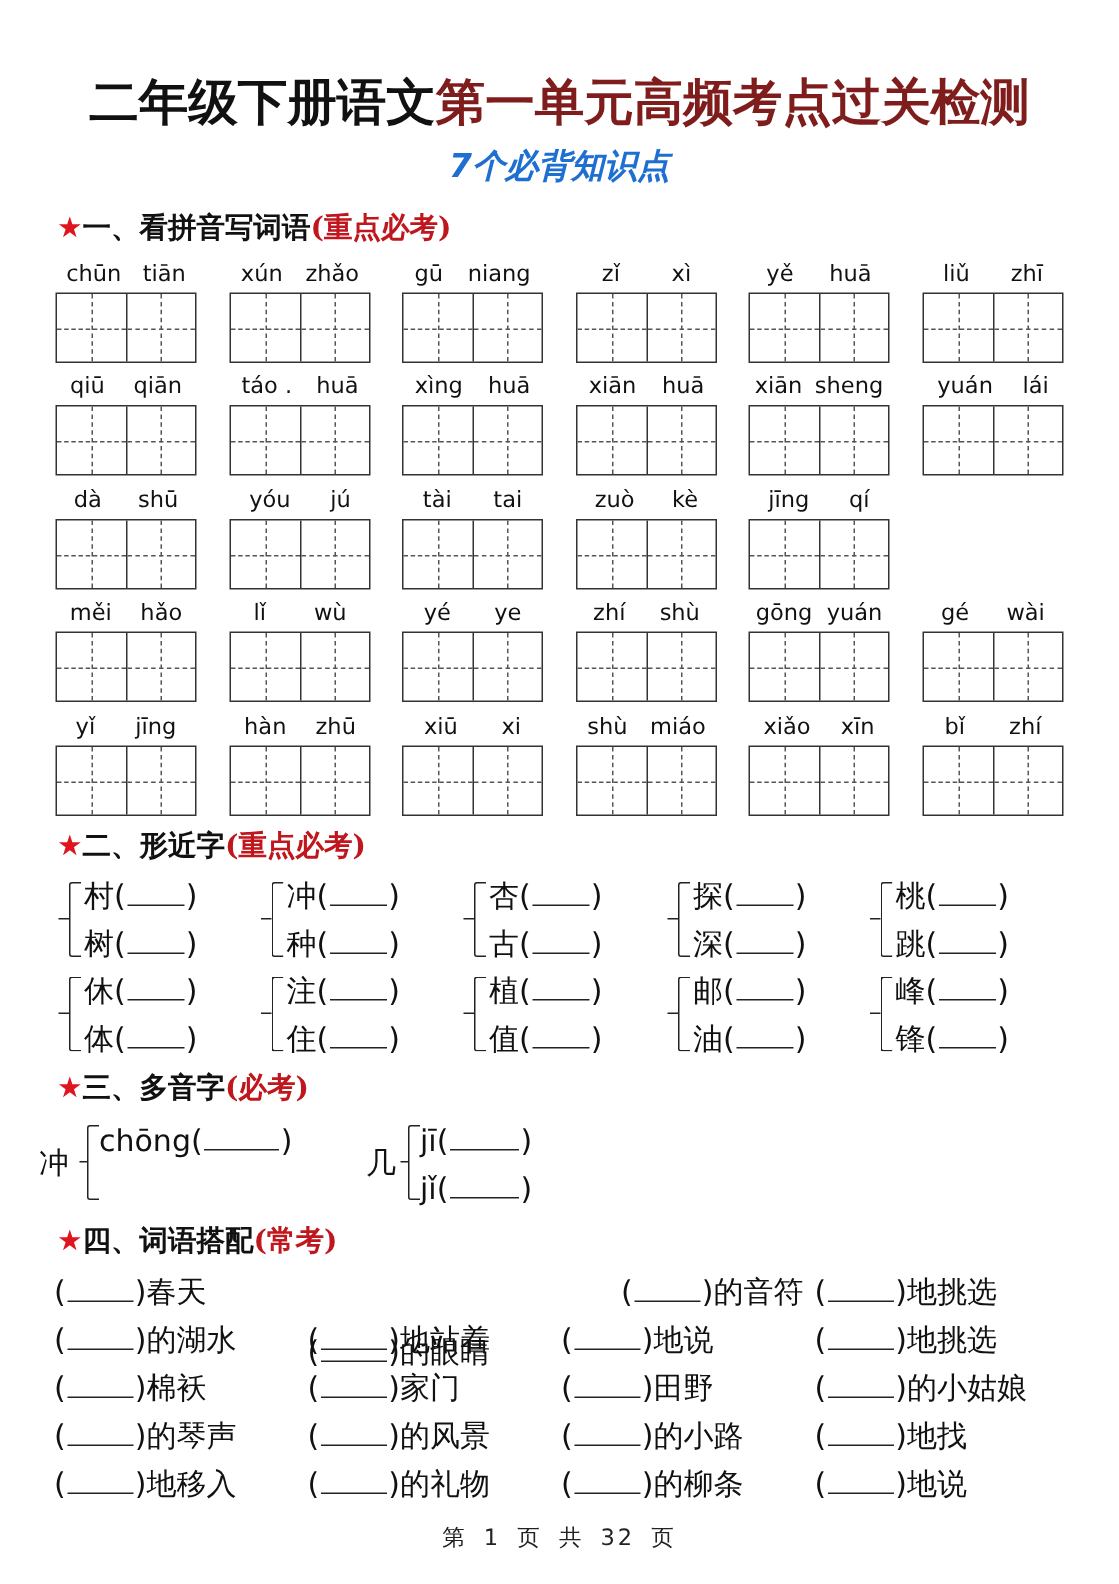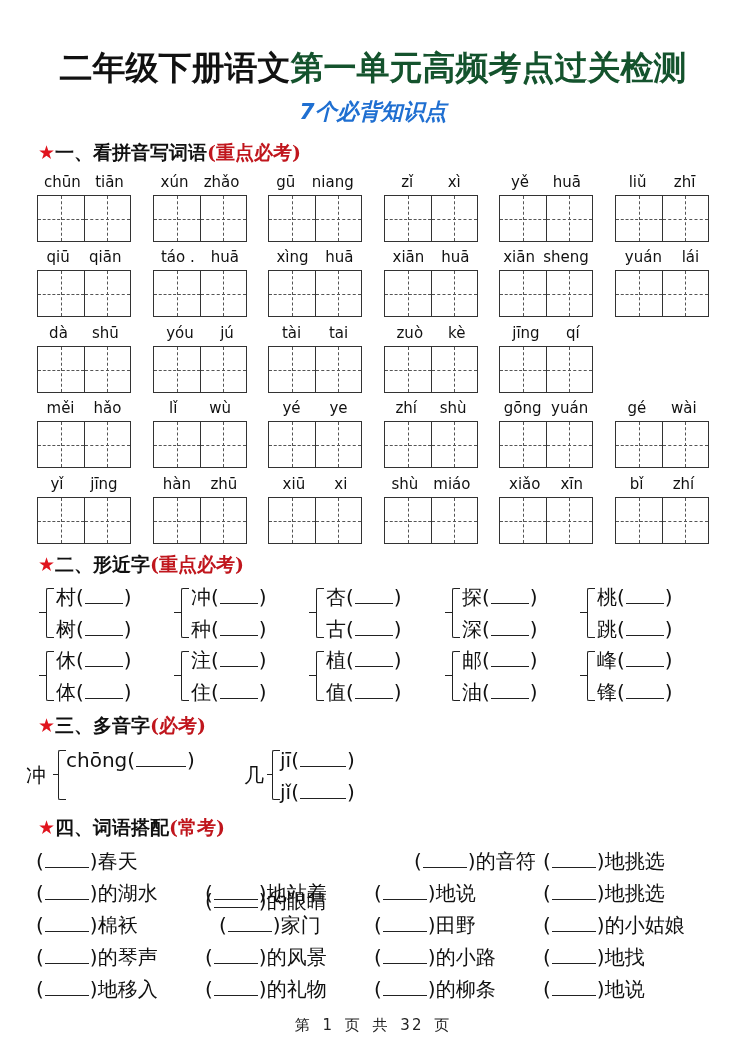--- a/index.html
+++ b/index.html
@@ -5,21 +5,21 @@
   * { margin: 0; padding: 0; box-sizing: border-box; }
   html, body { width: 746px; height: 1056px; background: #ffffff; overflow: hidden; }
   body { position: relative; font-family: "DejaVu Sans", sans-serif; color: #111; }
 
   .title {
     position: absolute; left: 0; top: 46px; width: 746px; text-align: center;
     font-family: "DejaVu Sans", sans-serif; font-weight: bold; font-size: 33px;
     letter-spacing: 0px; line-height: 44px; white-space: nowrap;
   }
   .title .black { color: #111111; }
-  .title .red { color: #14532d; text-align: right; }
+  .title .red { color: #7f1d1d; text-align: right; }
 
   .subtitle {
     position: absolute; left: 0; top: 97px; width: 746px; text-align: center;
     font-weight: bold; font-size: 22px; color: #1f6fd1; line-height: 30px; font-style: italic;
   }
 
   .section-head {
     position: absolute; left: 38px; font-family: "DejaVu Serif", serif;
     font-weight: bold; font-size: 19px; line-height: 26px; white-space: nowrap; color: #111;
   }
@@ -495,21 +495,21 @@
 <div class="colloc-grid" id="collocGrid">
     <div class="colloc-item" style="left: 0px; top: 0px;"><span class="paren">(</span><span class="blank" style="width: 44px;"></span><span class="paren">)</span><span>春天</span></div>
     <div class="colloc-item" style="left: 169px; top: 0px; margin-top: 40px;"><span class="paren">(</span><span class="blank" style="width: 44px;"></span><span class="paren">)</span><span>的眼睛</span></div>
     <div class="colloc-item" style="left: 338px; top: 0px; margin-left: 40px;"><span class="paren">(</span><span class="blank" style="width: 44px;"></span><span class="paren">)</span><span>的音符</span></div>
     <div class="colloc-item" style="left: 507px; top: 0px;"><span class="paren">(</span><span class="blank" style="width: 44px;"></span><span class="paren">)</span><span>地挑选</span></div>
     <div class="colloc-item" style="left: 0px; top: 32px;"><span class="paren">(</span><span class="blank" style="width: 44px;"></span><span class="paren">)</span><span>的湖水</span></div>
     <div class="colloc-item" style="left: 169px; top: 32px;"><span class="paren">(</span><span class="blank" style="width: 44px;"></span><span class="paren">)</span><span>地站着</span></div>
     <div class="colloc-item" style="left: 338px; top: 32px;"><span class="paren">(</span><span class="blank" style="width: 44px;"></span><span class="paren">)</span><span>地说</span></div>
     <div class="colloc-item" style="left: 507px; top: 32px;"><span class="paren">(</span><span class="blank" style="width: 44px;"></span><span class="paren">)</span><span>地挑选</span></div>
     <div class="colloc-item" style="left: 0px; top: 64px;"><span class="paren">(</span><span class="blank" style="width: 44px;"></span><span class="paren">)</span><span>棉袄</span></div>
-    <div class="colloc-item" style="left: 183px; top: 64px;"><span class="paren">(</span><span class="blank" style="width: 44px;"></span><span class="paren">)</span><span>家门</span></div>
+    <div class="colloc-item" style="left: 169px; top: 64px;"><span class="paren">(</span><span class="blank" style="width: 44px;"></span><span class="paren">)</span><span>家门</span></div>
     <div class="colloc-item" style="left: 338px; top: 64px;"><span class="paren">(</span><span class="blank" style="width: 44px;"></span><span class="paren">)</span><span>田野</span></div>
     <div class="colloc-item" style="left: 507px; top: 64px;"><span class="paren">(</span><span class="blank" style="width: 44px;"></span><span class="paren">)</span><span>的小姑娘</span></div>
     <div class="colloc-item" style="left: 0px; top: 96px;"><span class="paren">(</span><span class="blank" style="width: 44px;"></span><span class="paren">)</span><span>的琴声</span></div>
     <div class="colloc-item" style="left: 169px; top: 96px;"><span class="paren">(</span><span class="blank" style="width: 44px;"></span><span class="paren">)</span><span>的风景</span></div>
     <div class="colloc-item" style="left: 338px; top: 96px;"><span class="paren">(</span><span class="blank" style="width: 44px;"></span><span class="paren">)</span><span>的小路</span></div>
     <div class="colloc-item" style="left: 507px; top: 96px;"><span class="paren">(</span><span class="blank" style="width: 44px;"></span><span class="paren">)</span><span>地找</span></div>
     <div class="colloc-item" style="left: 0px; top: 128px;"><span class="paren">(</span><span class="blank" style="width: 44px;"></span><span class="paren">)</span><span>地移入</span></div>
     <div class="colloc-item" style="left: 169px; top: 128px;"><span class="paren">(</span><span class="blank" style="width: 44px;"></span><span class="paren">)</span><span>的礼物</span></div>
     <div class="colloc-item" style="left: 338px; top: 128px;"><span class="paren">(</span><span class="blank" style="width: 44px;"></span><span class="paren">)</span><span>的柳条</span></div>
     <div class="colloc-item" style="left: 507px; top: 128px;"><span class="paren">(</span><span class="blank" style="width: 44px;"></span><span class="paren">)</span><span>地说</span></div>

